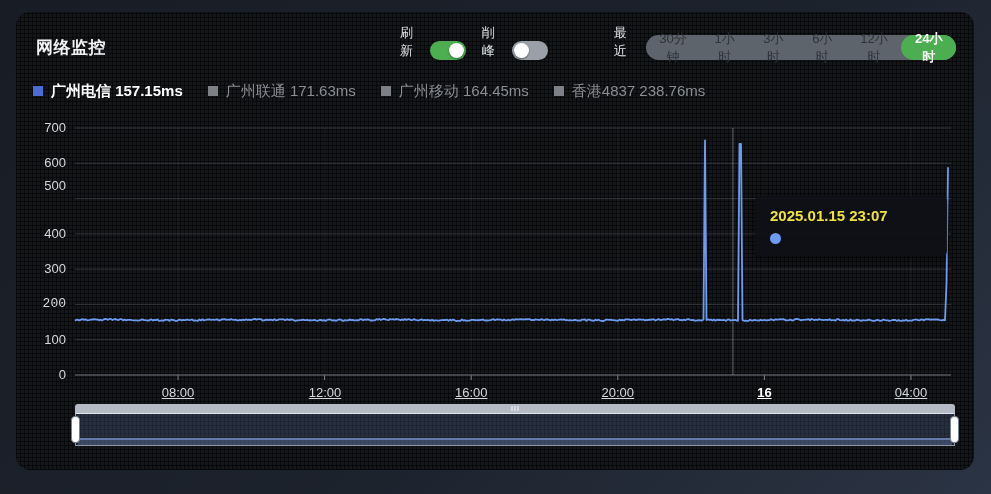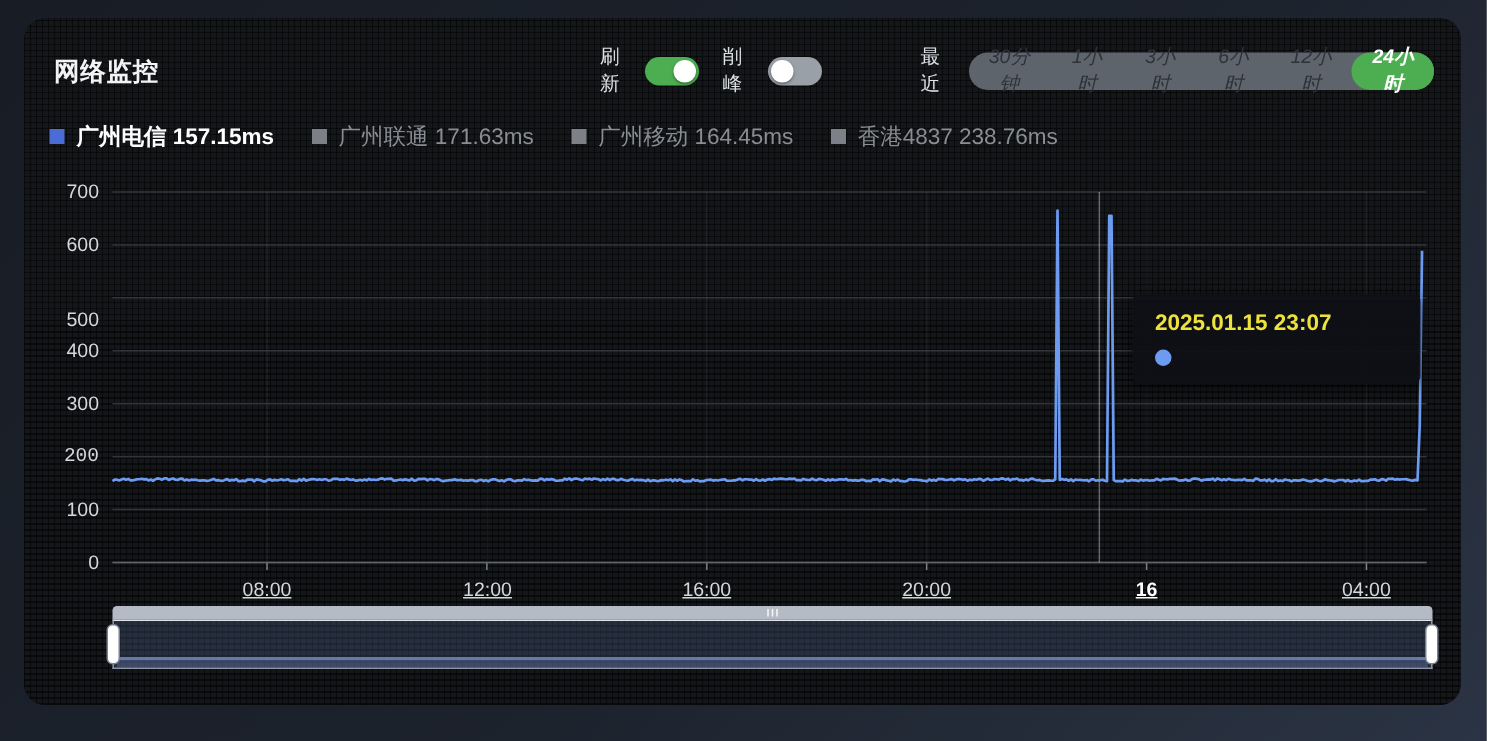--- a/index.html
+++ b/index.html
@@ -21,21 +21,21 @@
       repeating-linear-gradient(90deg, rgba(0,0,0,.55) 0 1px, transparent 1px 4px);
   }
 
   
   .title {
     position:absolute; left:36px; top:36px;
     font-size:17px; font-weight:600; color:#f2f3f5; letter-spacing:.5px;
   }
   .controls {
     position:absolute; left:400px; top:34px; width:556px; height:26px;
-    display:flex; align-items:center; justify-content:flex-end;
+    display:flex; align-items:flex-end; justify-content:flex-end;
   }
   .ctl-label { font-size:13px; color:#dfe2e7; }
   .toggle {
     width:36px; height:19px; border-radius:10px; position:relative;
     margin:0 16px 0 7px; cursor:pointer; flex:none;
   }
   .toggle .knob {
     position:absolute; top:2px; width:15px; height:15px; border-radius:50%;
     background:#fff; box-shadow:0 1px 2px rgba(0,0,0,.4);
   }
@@ -44,21 +44,21 @@
   .toggle.off { background:#9aa0a8; }
   .toggle.off .knob { left:2px; }
   .recent-label { margin:0 9px 0 2px;padding-left:48px; }
   .range-group {
     display:inline-flex; align-items:center; height:25px;
     background:#5e646c; border-radius:13px;
   }
   .range-btn {
     height:25px; display:flex; align-items:center; padding:0 11px;
     font-size:13px; color:#2e333a; border-radius:13px; cursor:pointer;
-    background:transparent; border:none; font-family:inherit;font-style:italic;
+    background:transparent; border:none; font-family:inherit;
   }
   .range-btn.active { background:#4cae50; color:#ffffff; font-weight:600; }
 
   
   .legend {
     position:absolute; left:33px; top:81px; height:20px;
     display:flex; align-items:center; gap:25px;
   }
   .legend-item { display:flex; align-items:center; cursor:pointer; }
   .legend-item .marker { width:10px; height:10px; margin-right:8px; flex:none; }
@@ -164,21 +164,21 @@
       </div>
       <div class="legend-item inactive">
         <span class="marker" style="background: rgb(125, 128, 134);"></span>
         <span class="ltext">香港4837 238.76ms</span>
       </div>
     </div>
 
   <div id="ylabels">
       <div class="y-label" style="top: 120px;">700</div>
       <div class="y-label" style="top: 155.286px;">600</div>
-      <div class="y-label" style="top: 205px;">500</div>
+      <div class="y-label" style="top: 178px;">500</div>
       <div class="y-label" style="top: 225.857px;">400</div>
       <div class="y-label" style="top: 261.143px;">300</div>
       <div class="y-label" style="top: 296.429px; font-family: Liberation Mono, monospace;">200</div>
       <div class="y-label" style="top: 331.714px;">100</div>
       <div class="y-label" style="top: 367px;">0</div>
     </div>
   <div id="xlabels">
       <div class="x-label" style="left: 146.018px;">08:00</div>
       <div class="x-label" style="left: 293px;">12:00</div>
       <div class="x-label" style="left: 439.215px;">16:00</div>

